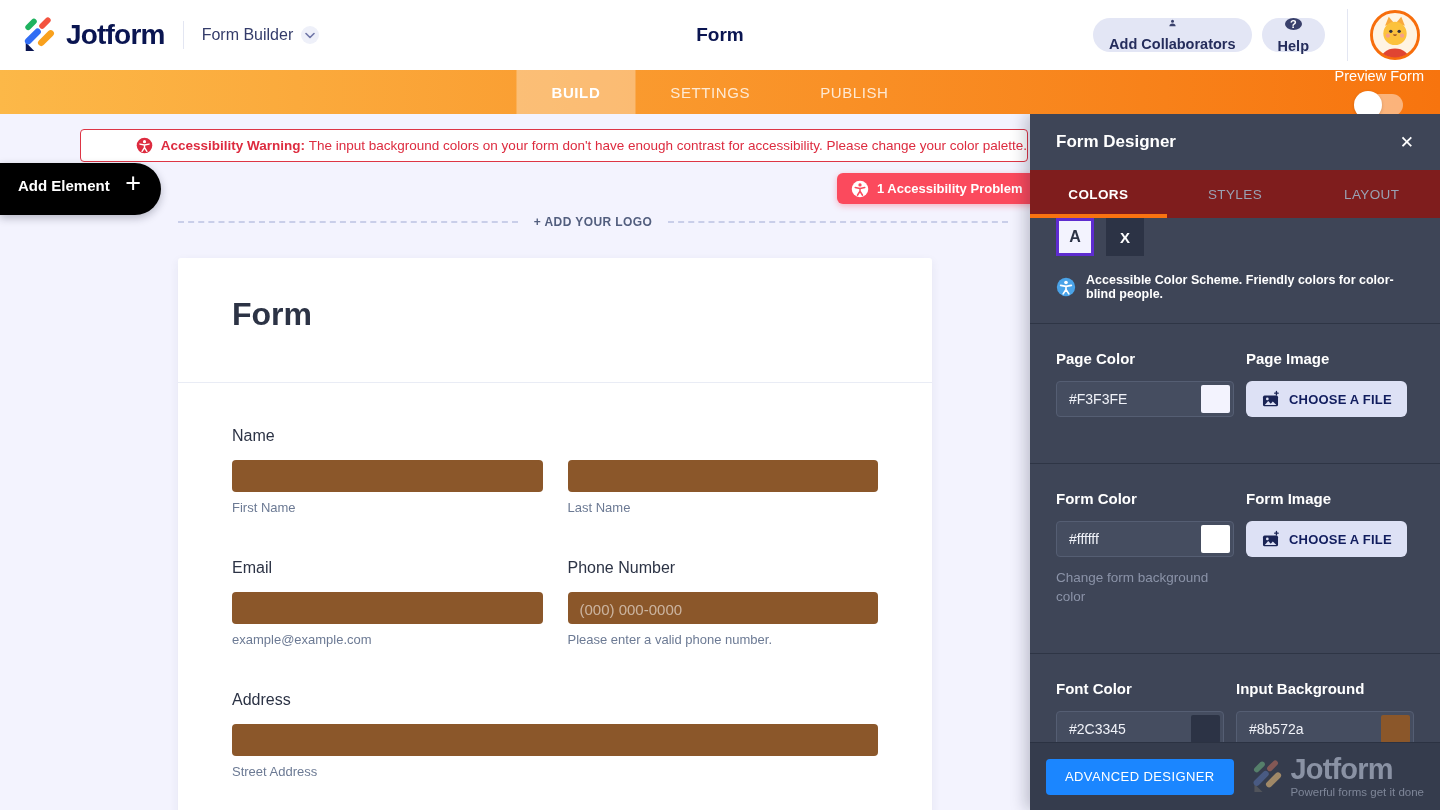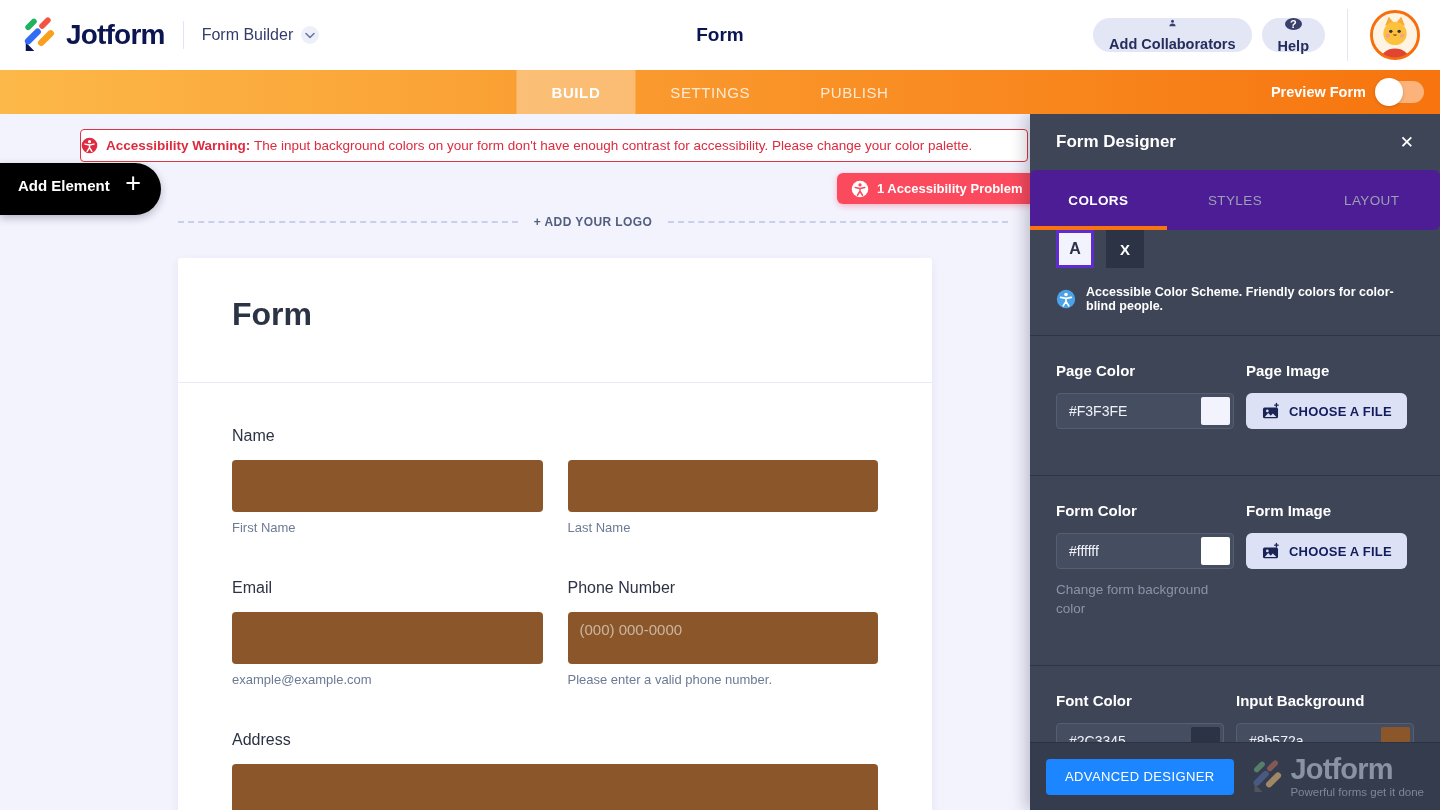--- a/index.html
+++ b/index.html
@@ -20,28 +20,28 @@
   .pill + .pill { margin-left:10px; }
   .q-circle { width:17px; height:17px; border-radius:50%; background:#39406b; color:#fff; font-size:11px; font-weight:700; display:flex; align-items:center; justify-content:center; }
   .tb-divider.tall { height:52px; margin:0 22px; }
   .avatar { width:50px; height:50px; cursor:pointer; }
 
   
   .orangebar { height:44px; background:linear-gradient(90deg,#fcb848,#f7740e); display:flex; align-items:center; position:relative; }
   .nav-tabs { position:absolute; left:50%; transform:translateX(-50%); height:100%; display:flex; }
   .nav-tab { padding:0 35px; height:100%; display:flex; align-items:center; font-size:15px; letter-spacing:.6px; color:rgba(255,255,255,.8); cursor:pointer; }
   .nav-tab.active { background:rgba(255,255,255,.33); color:#fff; font-weight:700; }
-  .preview { margin-left:auto; display:flex; align-items:center; gap:10px; padding-right:16px; color:#fff; font-size:14.5px; font-weight:700; }
+  .preview { margin-left:auto; display:flex; align-items:center; gap:10px; padding-right:16px; color:#fff; font-size:14.5px; font-weight:400;flex-direction:column; }
   .toggle { width:48px; height:22px; border-radius:12px; background:rgba(255,255,255,.45); position:relative; cursor:pointer; }
   .knob { width:28px; height:28px; border-radius:50%; background:#fff; position:absolute; left:-1px; top:-3px; box-shadow:0 1px 3px rgba(90,40,0,.25); }
 
   
   .canvas { position:relative; height:696px; background:#f3f3fe; overflow:hidden; }
 
-  .warning { position:absolute; left:80px; top:15px; width:948px; height:33px; background:#fff; border:1px solid #dd3545; border-radius:4px; display:flex; align-items:center; justify-content:flex-start; gap:8px; color:#dd2b3f; font-size:13.5px; cursor:pointer; }
+  .warning { position:absolute; left:80px; top:15px; width:948px; height:33px; background:#fff; border:1px solid #dd3545; border-radius:4px; display:flex; align-items:center; justify-content:flex-end; gap:8px; color:#dd2b3f; font-size:13.5px; cursor:pointer; }
   .warning b { font-weight:700; }
   .acc-ic { width:17px; height:17px; flex:0 0 auto; }
 
   .add-element { position:absolute; left:0; top:49px; width:161px; height:52px; background:#000000; border-radius:0 26px 26px 0; color:#fff; border:none; display:flex; align-items:center; justify-content:space-between; padding:0 20px 8px 18px; font-family:inherit; font-size:15px; font-weight:700; box-shadow:0 3px 8px rgba(20,24,45,.28); cursor:pointer; }
   .plus-glyph { font-size:27px; font-weight:300; line-height:1; margin-top:-3px; }
 
   .problem-badge { position:absolute; left:837px; top:59px; height:31px; background:#fb4a5d; border:none; border-radius:6px; display:flex; align-items:center; gap:8px; padding:0 14px; color:#fff; font-size:13px; font-weight:700; font-family:inherit; box-shadow:0 2px 6px rgba(250,60,80,.35); cursor:pointer; }
   .problem-badge .acc-ic { width:18px; height:18px; }
 
   .logo-row { position:absolute; left:178px; top:101px; width:830px; display:flex; align-items:center; gap:16px; cursor:pointer; }
@@ -49,31 +49,31 @@
   .logo-row span { font-size:12px; font-weight:600; color:#525e7e; letter-spacing:.4px; white-space:nowrap; }
 
   .form-card { position:absolute; left:178px; top:144px; width:754px; height:560px; background:#fff; border-radius:3px 3px 0 0; box-shadow:0 3px 10px rgba(40,50,90,.07); }
   .card-header { height:125px; border-bottom:1px solid #e9ecf5; padding:38px 54px 0; }
   .card-title { font-size:32px; font-weight:700; color:#2c3345; cursor:text; }
   .card-body { padding:44px 54px 0; }
   .field { margin-bottom:44px; }
   .f-label { font-size:16px; font-weight:500; color:#2c3345; margin-bottom:15px; }
   .f-row { display:flex; gap:25px; }
   .f-col { flex:1; }
-  .f-input { height:52px; border-radius:4px; background:#8b572a; cursor:text; }
+  .f-input { height:32px; border-radius:4px; background:#8b572a; cursor:text; }
   .f-input .ph { display:block; line-height:36px; padding-left:12px; font-size:15px; color:rgba(255,255,255,.55); }
   .f-sub { font-size:13px; color:#6c7a94; margin-top:8px; }
   .field.addr { margin-bottom:0; }
 
   
   .panel { position:absolute; right:0; top:0; width:410px; height:696px; background:#3e4557; display:flex; flex-direction:column; box-shadow:-5px 0 14px rgba(10,15,35,.22);margin-left:10px; }
   .panel-header { height:56px; flex:0 0 auto; display:flex; align-items:center; padding:0 26px; }
   .panel-title { font-size:17px; font-weight:700; color:#fff; }
   .panel-close { margin-left:auto; background:none; border:none; color:#fff; font-size:17px; cursor:pointer; line-height:1; }
-  .panel-tabs { height:60px; flex:0 0 auto; background:#4c1d95; display:flex;border-radius:6px; }
+  .panel-tabs { height:48px; flex:0 0 auto; background:#7f1d1d; display:flex; }
   .p-tab { flex:1; display:flex; align-items:center; justify-content:center; color:#99a1b3; font-size:13.5px; letter-spacing:.4px; position:relative; cursor:pointer; }
   .p-tab.active { color:#fff; font-weight:700; }
   .p-tab.active::after { content:''; position:absolute; left:0; right:0; bottom:0; height:4px; background:#f97311; }
   .panel-content { flex:1 1 auto; overflow:hidden; }
 
   .schemes { display:flex; gap:12px; padding:0 26px; }
   .swatch { width:38px; height:38px; display:flex; align-items:center; justify-content:center; font-weight:700; cursor:pointer; }
   .swatch-a { background:#f3f3fe; border:3px solid #5e2ccf; color:#2c3345; font-size:16px; position:relative; }
   .swatch-x { background:#2c3345; color:#fff; font-size:15px; }
 

